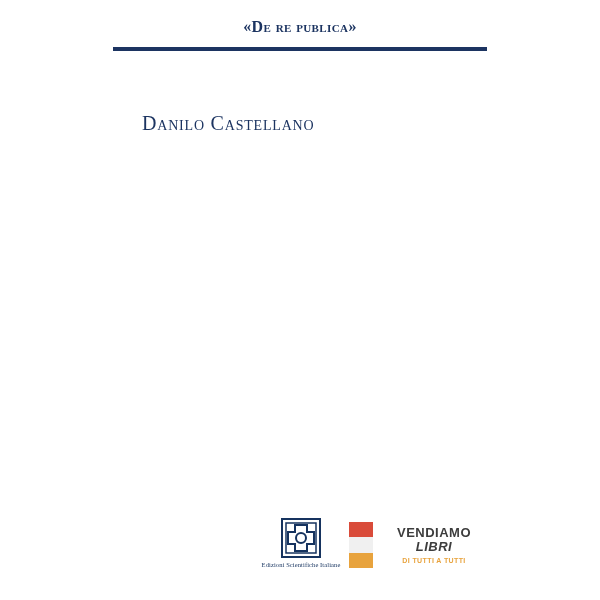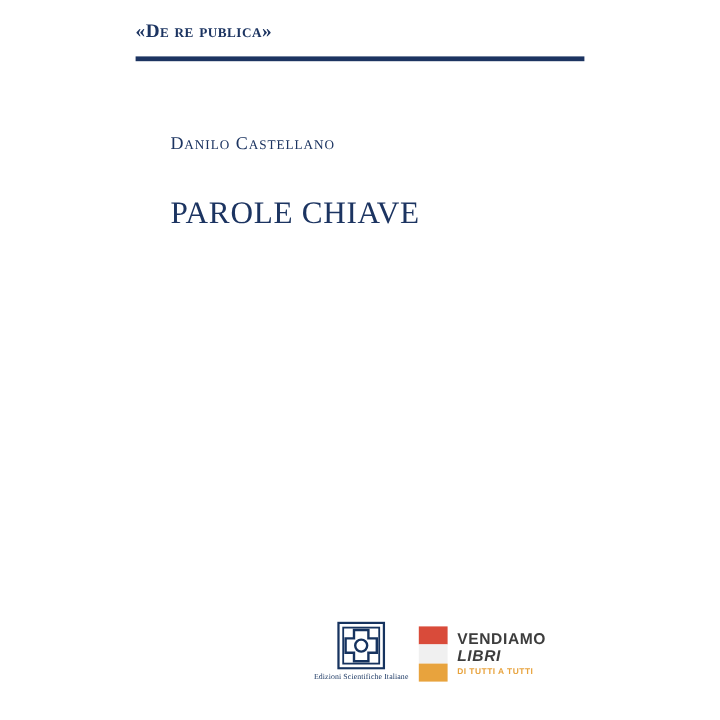--- a/index.html
+++ b/index.html
@@ -23,21 +23,21 @@
     height: 600px;
     background: #ffffff;
   }
 
   
   .series-wrap {
     position: absolute;
     left: 0;
     top: 18px;
     width: 374px;
-    text-align: left;
+    text-align: center;
   }
   .series-title {
     font-family: "Liberation Serif", serif;
     font-size: 16px;
     font-weight: bold;
     color: #1c3461;
     letter-spacing: 0.4px;
     font-variant: small-caps;
   }
   .series-rule {
@@ -48,21 +48,21 @@
     height: 4px;
     background: #1c3461;
   }
 
   
   .author {
     position: absolute;
     left: 29px;
     top: 112px;
     font-family: "Liberation Serif", serif;
-    font-size: 15px;
+    font-size: 20px;
     color: #1c3461;
     letter-spacing: 0.8px;
     font-variant: small-caps;
   }
 
   
   .title-block {
     position: absolute;
     left: 29px;
     top: 160px;
@@ -126,20 +126,21 @@
   .flag-band {
     width: 100%;
     flex: 1 1 0;
   }
   .vendiamo-text {
     flex: 1;
     padding-left: 8px;
     display: flex;
     flex-direction: column;
     justify-content: center;
+    align-items: center;
   }
   .v-line1 {
     font-family: "Liberation Sans", sans-serif;
     font-size: 13px;
     font-weight: bold;
     color: #3d3d3d;
     letter-spacing: 0.5px;
     line-height: 1.05;
   }
   .v-line2 {
@@ -166,21 +167,20 @@
 <div id="book-cover">
 
   <div class="series-wrap">
     <span class="series-title">«De re publica»</span>
   </div>
   <div class="series-rule"></div>
 
   <div class="author">Danilo Castellano</div>
 
   <div class="title-block">
-    <div class="title-line">PAROLE CHIAVE</div>
   </div>
 
   <div class="publisher-area">
 
     <div class="esi-logo">
       <svg class="esi-mark" viewBox="0 0 40 40">
         <rect x="1" y="1" width="38" height="38" fill="none" stroke="#16335f" stroke-width="2"></rect>
         <rect x="5" y="5" width="30" height="30" fill="none" stroke="#16335f" stroke-width="1.5"></rect>
         <path d="M14 7 L26 7 L26 14 L33 14 L33 26 L26 26 L26 33 L14 33 L14 26 L7 26 L7 14 L14 14 Z" fill="none" stroke="#16335f" stroke-width="2"></path>
         <circle cx="20" cy="20" r="5" fill="none" stroke="#16335f" stroke-width="2"></circle>

